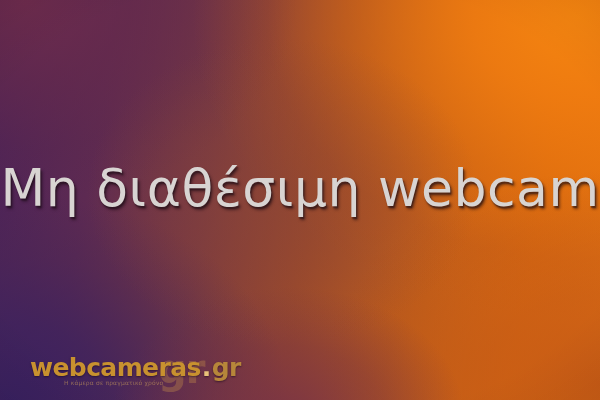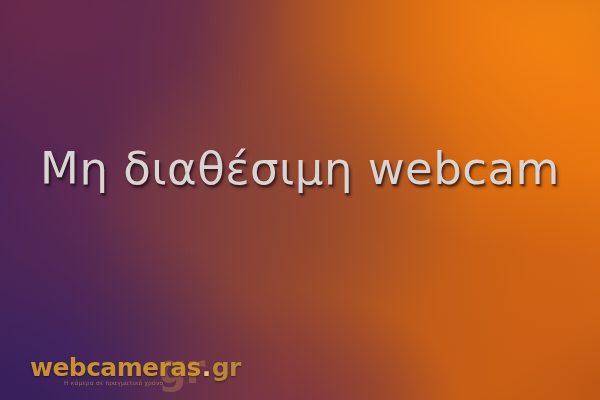--- a/index.html
+++ b/index.html
@@ -98,24 +98,24 @@
       rgba(0,0,0,0) 58%,
       rgba(0,0,0,0.10) 88%,
       rgba(0,0,0,0.17) 100%);
   }
 
   
   .headline {
     position: absolute;
     left: 0;
     right: 0;
-    top: 142px;
+    top: 158px;
     text-align: center;
     font-family: "DejaVu Sans", sans-serif;
-    font-size: 45px;
+    font-size: 52px;
     font-weight: 400;
     letter-spacing: 0.5px;
     color: #d8d4d2;
     text-shadow:
       2px 3px 3px rgba(24,10,18,0.55),
       1px 2px 1px rgba(30,14,22,0.40);
     white-space: nowrap;
     line-height: 1.18;
   }
 

